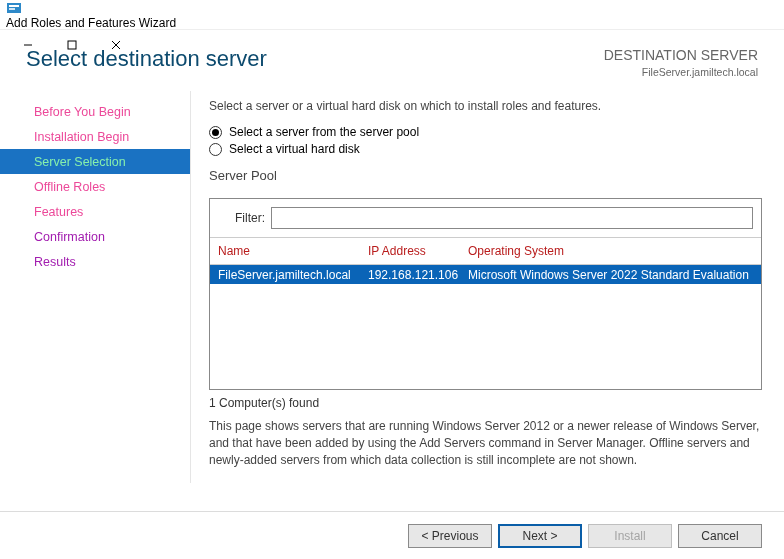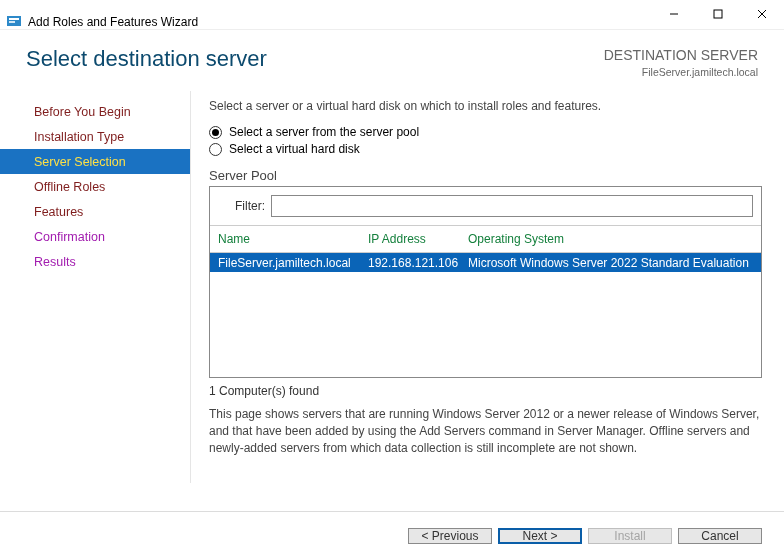--- a/index.html
+++ b/index.html
@@ -1,55 +1,55 @@
 <!DOCTYPE html>
 <html><head>
 <meta charset="utf-8">
 <style>
 * { box-sizing: border-box; margin: 0; padding: 0; font-family: "Segoe UI", Tahoma, sans-serif; }
 body { background: #fff; width: 784px; height: 559px; overflow: hidden; font-size: 12px; color: #333; }
-.titlebar { height: 30px; display: flex; align-items: flex-end; padding: 0 0 0 6px; border-bottom: 1px solid #eee; }
+.titlebar { height: 30px; display: flex; align-items: flex-start; padding: 0 0 0 6px; border-bottom: 1px solid #eee; flex-direction: column; }
 .titlebar .icon { width: 16px; height: 16px; margin-right: 6px; display:flex; align-items:center; justify-content:center;}
 .titlebar .title { flex: 1; font-size: 12px; color: #000; }
 .winbtns { display:flex; }
 .winbtn { width: 44px; height: 30px; display:flex; align-items:center; justify-content:center; cursor:pointer; }
 .header { display:flex; padding: 16px 26px 8px 26px; align-items:flex-start;}
 .header .title { color:#0c4a6e; font-size: 22px; font-weight: 300; flex:1;}
 .header .dest { text-align:right; font-size:10.5px; color:#666; line-height:1.35; }
 .header .dest div:first-child { font-size:14px; color:#666; }
 .body { display:flex; height: 400px; }
 .sidebar { width: 190px; padding: 12px 0 0 0; }
-.navitem { padding: 4px 10px 4px 34px; font-size: 12.5px; color:#7f1d1d; cursor:pointer; height:25px; display:flex; align-items:center; }
-.navitem.active { background:#1a72c2; color:#fde047;text-align:right; }
+.navitem { padding: 4px 10px 4px 34px; font-size: 12.5px; color:#ec4899; cursor:pointer; height:25px; display:flex; align-items:center; }
+.navitem.active { background:#1a72c2; color:#86efac;text-align:right; }
 .navitem.disabled { color:#a21caf; cursor:default; }
 .vline { width:1px; background:#e5e5e5; margin-top:4px; margin-bottom:4px; }
 .content { flex:1; padding: 12px 22px 0 18px; font-size:12px; color:#444; }
 .intro { margin-bottom: 12px; }
 .radio-row { display:flex; align-items:center; margin-bottom:3px; font-size:12px; color:#000;}
 .radio-outer { width:13px; height:13px; border-radius:50%; border:1px solid #333; margin-right:7px; display:flex; align-items:center; justify-content:center; cursor:pointer; }
 .radio-inner { width:7px; height:7px; border-radius:50%; background:#000; }
-.section-title { font-size:13px; color:#444; margin-top:12px; margin-bottom:3px; }
+.section-title { font-size:13px; color:#444; margin-top:12px; margin-bottom:15px; }
 .pool-box { border:1px solid #888; }
 .filter-row { display:flex; align-items:center; padding:8px 8px; }
 .filter-label { margin-right:6px; color:#333;margin-left:17px; }
 .filter-input { flex:1; height:22px; border:1px solid #888; padding:0 4px; font-size:12px; }
 .thead { border-top:1px solid #ccc; border-bottom:1px solid #ccc; display:flex; padding: 6px 8px; background:#fff; }
-.th { color:#15803d; font-size:12px; }
+.th { color:#b91c1c; font-size:12px; }
 .th.name { width:150px; }
 .th.ip { width:100px; }
 .th.os { flex:1; }
 .tbody { height:124px; overflow:auto; }
 .trow { display:flex; padding:2px 8px; background:#0a64b7; color:#fff; font-size:12px; align-items:center; height:19px;}
 .td.name { width:150px; }
 .td.ip { width:100px; }
 .td.os { flex:1; }
 .found { margin-top:6px; font-size:12px; color:#333; }
 .explain { margin-top:8px; font-size:12px; color:#444; line-height:1.4; }
 .footerbar { border-top:1px solid #dcdcdc; height:48px; display:flex; align-items:center; justify-content:flex-end; padding: 0 22px; gap:6px; position:absolute; bottom:0; left:0; right:0; background:#fff; }
-.btn { min-width:84px; height:16px; border:1px solid #8a8a8a; background:#e7e7e7; font-size:12px; cursor:pointer; display:flex; align-items:center; justify-content:center; padding:0 10px; }
+.btn { min-width:84px; height:24px; border:1px solid #8a8a8a; background:#e7e7e7; font-size:12px; cursor:pointer; display:flex; align-items:center; justify-content:center; padding:0 10px; }
 .btn.primary { border:2px solid #0a5ea8; background:#e7e7e7; }
 .btn.disabled { color:#a5a5a5; border-color:#bfbfbf; cursor:default; }
 </style>
 </head>
 <body>
 
 <div class="titlebar">
   <span class="icon">
     <svg width="16" height="16" viewBox="0 0 16 16">
         <rect x="1" y="3" width="14" height="10" fill="#2d89c9"></rect>
@@ -82,21 +82,21 @@
   <div class="title">Select destination server</div>
   <div class="dest">
     <div>DESTINATION SERVER</div>
     <div>FileServer.jamiltech.local</div>
   </div>
 </div>
 
 <div class="body">
   <div class="sidebar">
     <div class="navitem">Before You Begin</div>
-    <div class="navitem">Installation Type</div>
+    <div class="navitem">Installation Begin</div>
     <div class="navitem active">Server Selection</div>
     <div class="navitem">Offline Roles</div>
     <div class="navitem">Features</div>
     <div class="navitem disabled">Confirmation</div>
     <div class="navitem disabled">Results</div>
   </div>
   <div class="vline"></div>
   <div class="content">
     <div class="intro">Select a server or a virtual hard disk on which to install roles and features.</div>
     <div class="radio-row">

